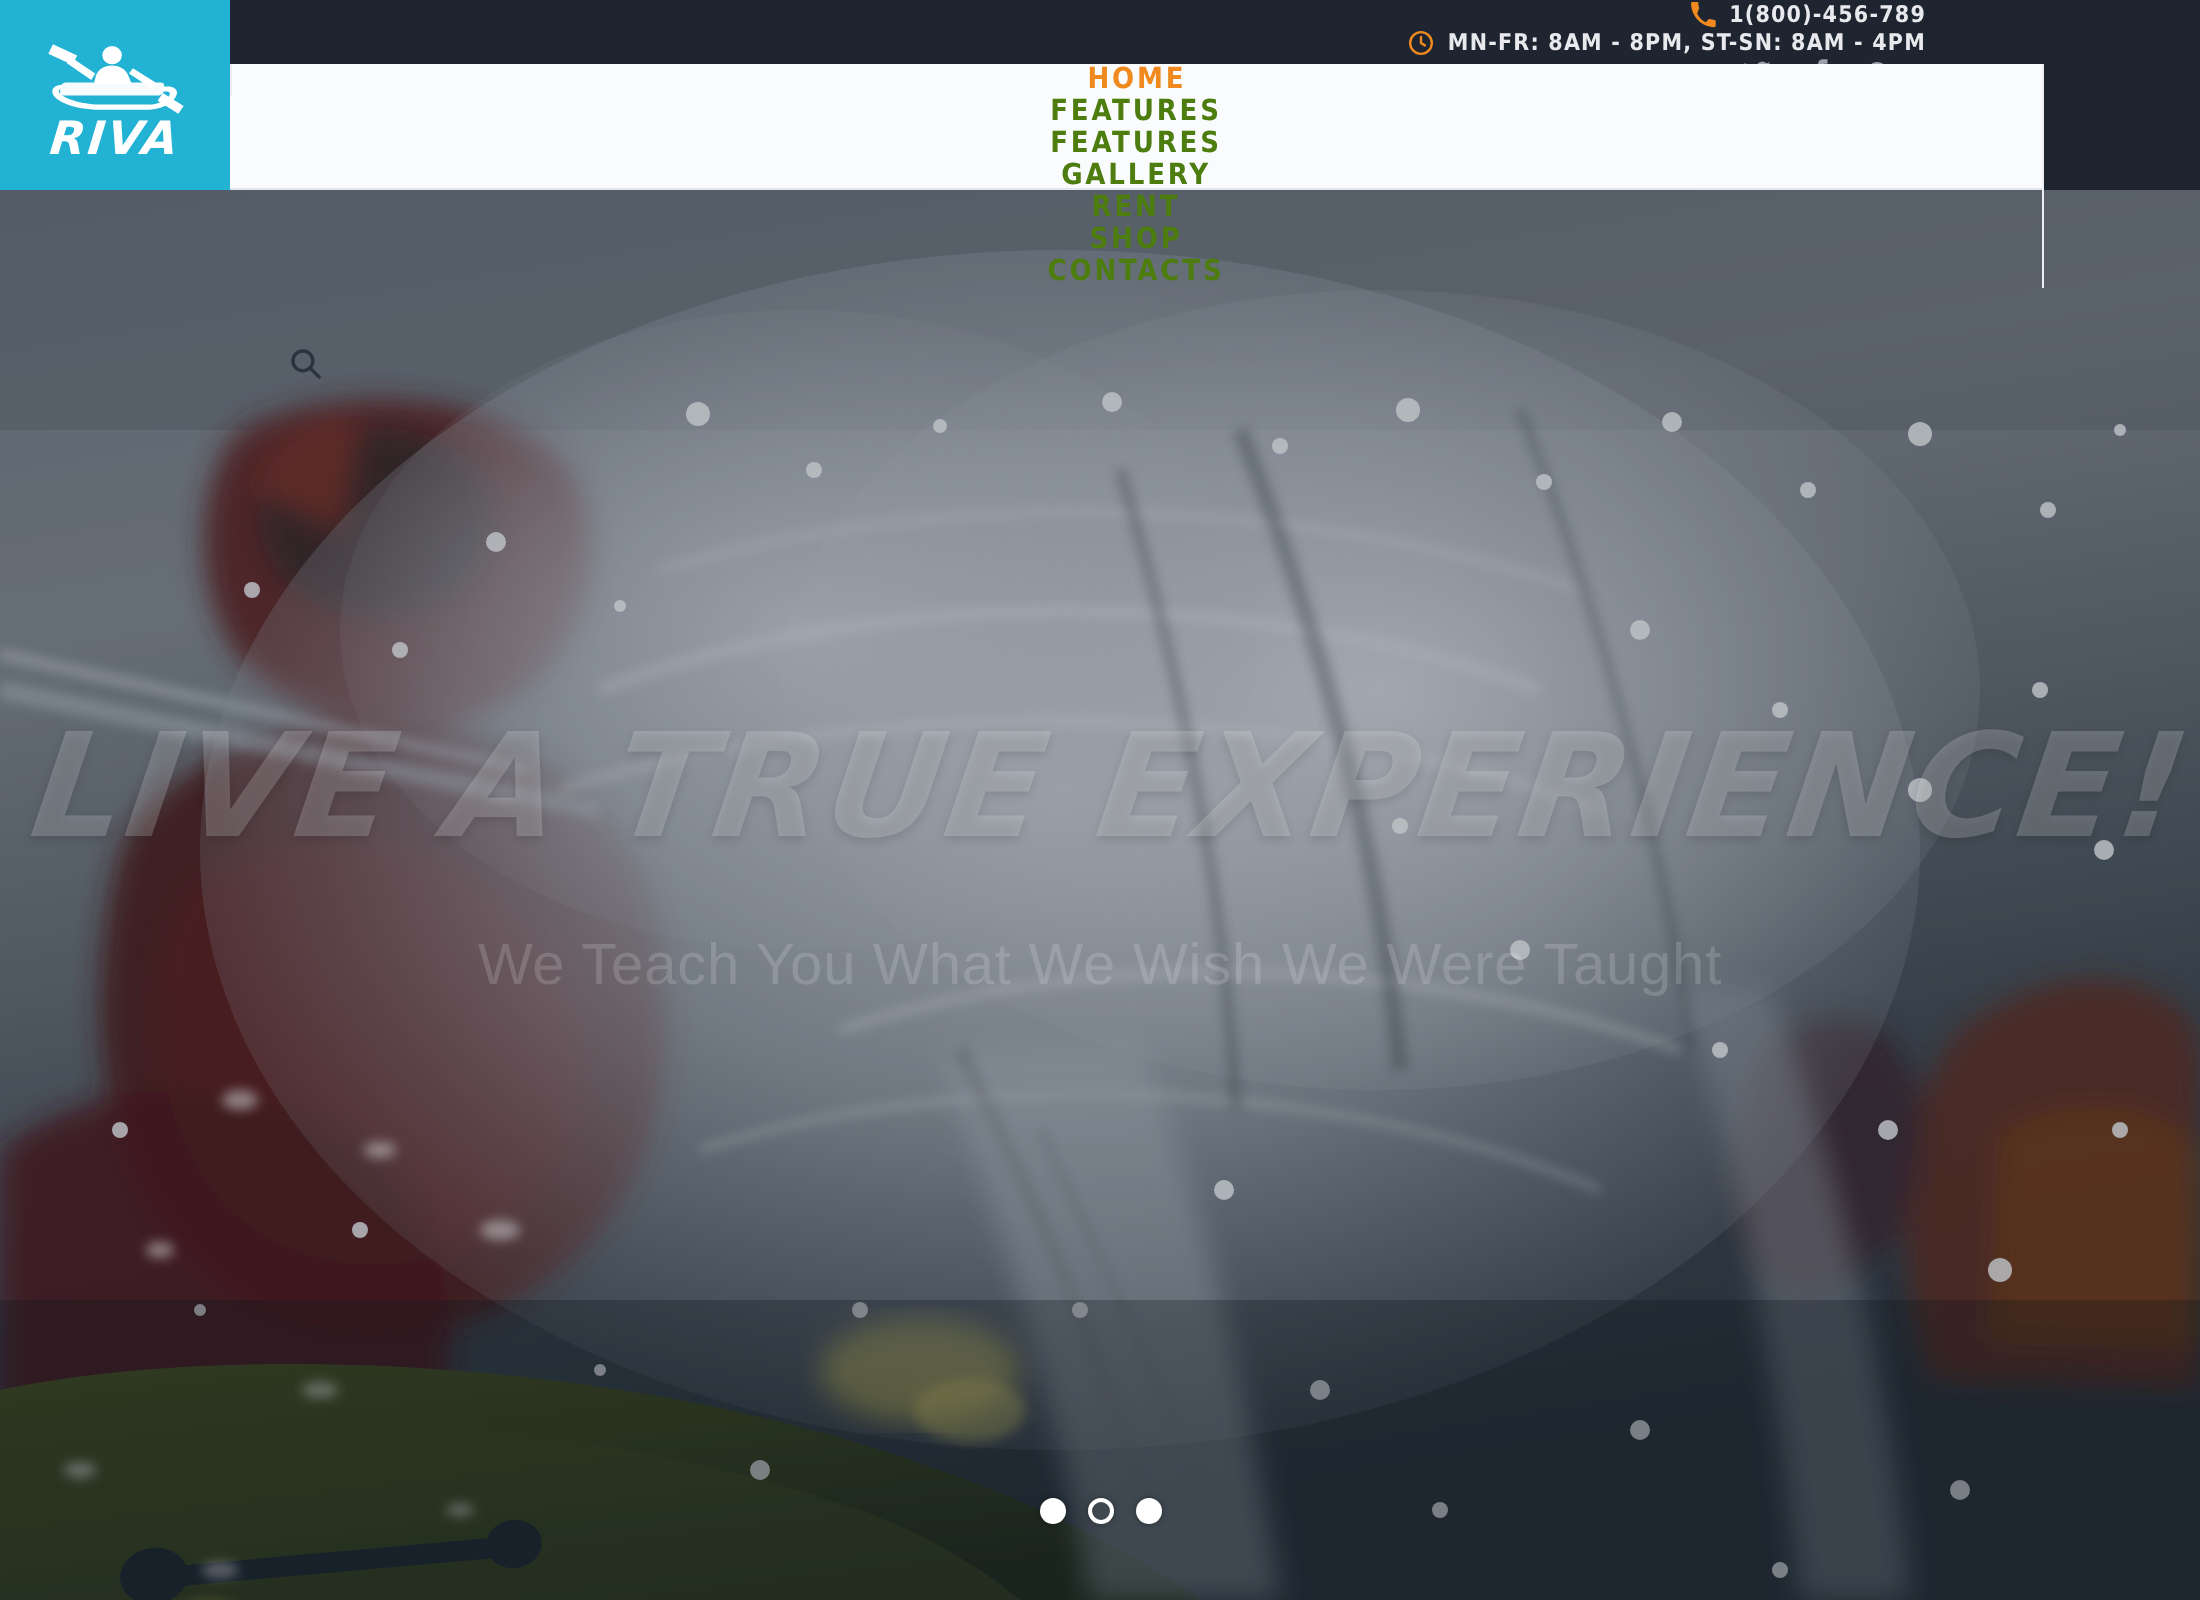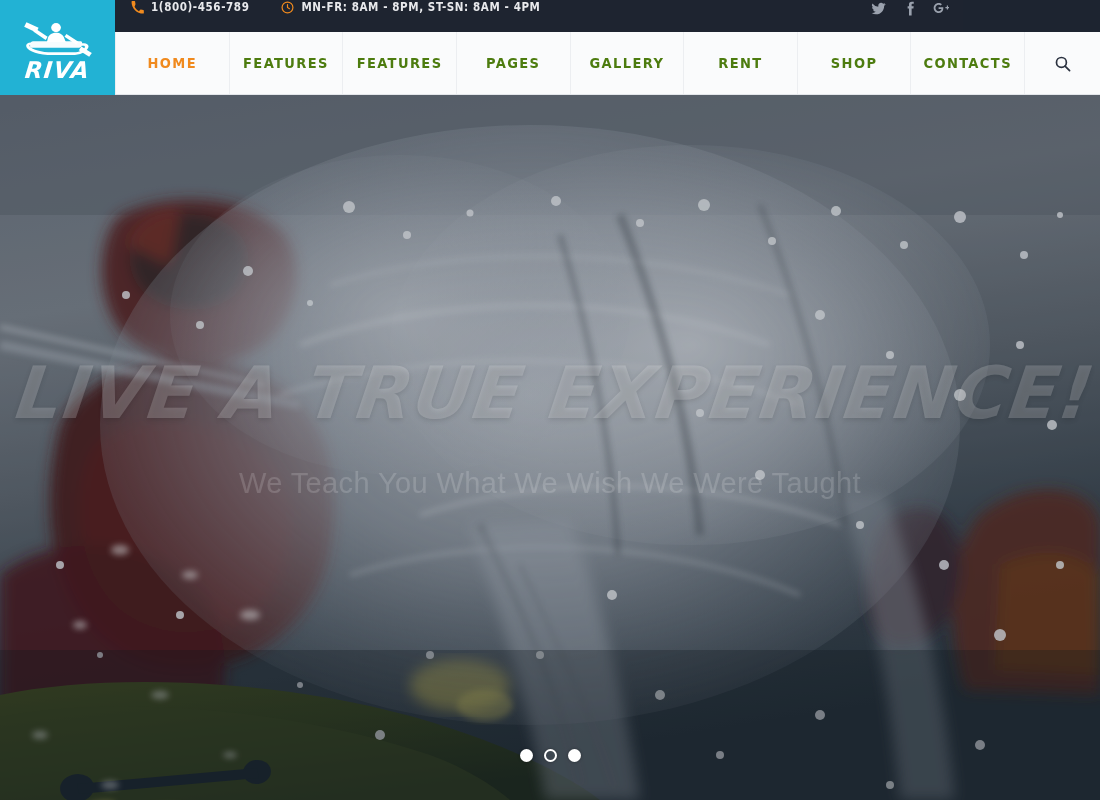--- a/index.html
+++ b/index.html
@@ -24,21 +24,21 @@
   .logo-word {
     color:#ffffff; font-size:23px; font-weight:bold;
     letter-spacing:1.2px; font-style:italic;
     font-family:"DejaVu Sans", sans-serif;
     line-height:1; margin-top:-2px; transform:skewX(-6deg);
   }
 
   
   .topbar {
     position:absolute; left:115px; top:0; width:848px; height:32px;
-    background:#1e2430; display:flex; align-items:flex-start;
+    background:#1e2430; display:flex; align-items:flex-end;flex-direction:column;
   }
   .topbar-item {
     display:flex; align-items:center; gap:7px;
     color:#e8e9ec; font-size:11.5px; font-weight:bold;
     letter-spacing:.6px; white-space:nowrap;
     font-family:"DejaVu Sans Condensed","Liberation Sans", sans-serif;
   }
   .topbar-item.phone { margin-left:16px; }
   .topbar-item.hours { margin-left:32px; }
   .ti-icon { color:#f08a1e; display:flex; align-items:center; }
@@ -46,23 +46,24 @@
 
   .social {
     margin-left:auto; margin-right:14px;
     display:flex; align-items:center; gap:16px;
   }
   .social a { color:#9aa1ad; display:flex; align-items:center; text-decoration:none; }
   .social a svg { display:block; }
 
   
   .navbar {
-    position:absolute; left:115px; top:32px; width:985px; height:63px;
+    position:absolute; left:115px; top:32px; width:907px; height:63px;
     background:#fafbfc; display:flex; align-items:stretch;
     border-bottom:1px solid #e3e6ea;
+    flex-direction:column;
   }
   .nav-item {
     flex:1 1 0; display:flex; align-items:center; justify-content:center;
     border-right:1px solid #eceef1;
     color:#4d7c0f; font-size:14.5px; font-weight:bold;
     letter-spacing:1.4px; cursor:pointer; user-select:none;
     font-family:"DejaVu Sans Condensed","Liberation Sans", sans-serif;
   }
   .nav-item:first-child { border-left:1px solid #eceef1; }
   .nav-item.active { color:#f08a1e; }
@@ -184,23 +185,20 @@
 
     <nav class="navbar">
       <div class="nav-item active">
           <span>HOME</span>
         </div>
       <div class="nav-item">
           <span>FEATURES</span>
         </div>
       <div class="nav-item">
           <span>FEATURES</span>
-        </div>
-      <div class="nav-item">
-          <span>PAGES</span>
         </div>
       <div class="nav-item">
           <span>GALLERY</span>
         </div>
       <div class="nav-item">
           <span>RENT</span>
         </div>
       <div class="nav-item">
           <span>SHOP</span>
         </div>

